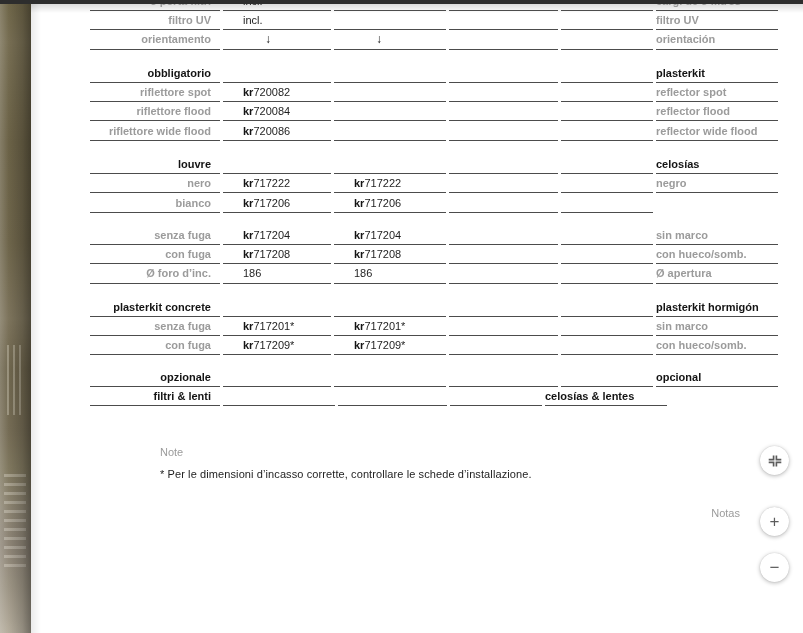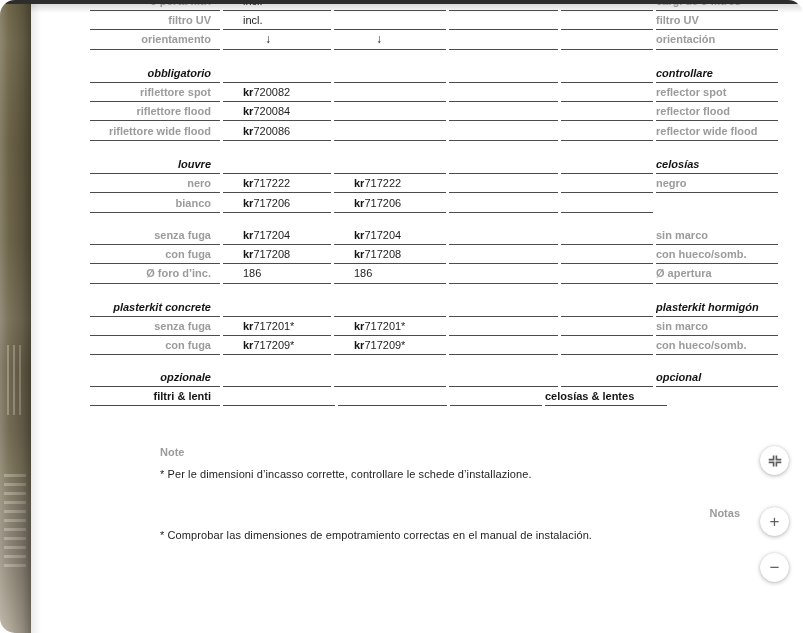--- a/index.html
+++ b/index.html
@@ -1,21 +1,21 @@
 <!DOCTYPE html>
 <html><head>
 <meta charset="utf-8">
 <style>
   html,body{margin:0;padding:0;}
   body{
     width:803px;height:633px;overflow:hidden;position:relative;
     background:#ffffff;
     font-family:"Liberation Sans", sans-serif;
   }
-  #viewport{position:absolute;inset:0;width:803px;height:633px;overflow:hidden;background:#fff;border-radius:15px;}
+  #viewport{position:absolute;inset:0;width:803px;height:633px;overflow:hidden;background:#fff;}
 
   
   .top-bar{position:absolute;left:0;top:0;width:803px;height:4px;background:#2d2d2d;z-index:10;}
 
   
   .page-edge{
     position:absolute;left:0;top:4px;width:31px;height:629px;z-index:6;
     background:linear-gradient(180deg,
       #6f6649 0%, #776e53 6%, #6b6247 22%, #6e654b 38%,
       #7d745c 50%, #6f664e 58%, #756c55 68%, #80785f 74%,
@@ -43,35 +43,35 @@
 
   
   .spec-table{position:absolute;left:90px;top:-8.3px;width:688px;z-index:3;font-size:11px;}
   .section + .section{margin-top:14px;}
   .section:nth-child(4){margin-top:13px;}
   .section:nth-child(5){}
   .section:nth-child(6){margin-top:12px;}
   .t-row{display:flex;column-gap:3px;height:19.3px;box-sizing:border-box;align-items:center;}
   .t-cell{box-sizing:border-box;height:100%;display:flex;align-items:center;overflow:hidden;white-space:nowrap;
     border-bottom:1.5px solid #4c4c4c;}
-  .hdr .t-cell{border-bottom:1.5px solid #4c4c4c;font-style:italic;}
+  .hdr .t-cell{border-bottom:1.5px solid #4c4c4c;}
   .c0{width:130px;justify-content:flex-end;padding-right:9px;color:#9b9b9b;font-weight:bold;}
   .c1{width:108px;padding-left:20px;color:#1e1e1e;}
   .c2{width:112px;padding-left:20px;color:#1e1e1e;}
   .c3{width:109px;}
   .c4{width:92px;}
   .c5{width:122px;color:#9b9b9b;font-weight:bold;}
   .hdr .c0, .hdr .c5{color:#141414;}
   .emph .c0, .emph .c5{color:#141414;text-align:right;}
   .t-cell b{font-weight:bold;color:#141414;}
   .arrow{font-weight:bold;color:#141414;margin-left:22px;font-size:12px;}
 
   
   .notes{position:absolute;left:160px;top:446px;width:580px;z-index:3;font-size:11px;color:#1e1e1e;}
-  .note-title{color:#9b9b9b;font-weight:bold;line-height:13px;}
+  .note-title{color:#9b9b9b;font-weight:normal;line-height:13px;}
   .note-text{margin-top:9px;line-height:13px;letter-spacing:.1px;}
   .note-title.second{margin-top:26px;text-align:right;}
 
   
   .fab{position:absolute;width:29px;height:29px;border-radius:50%;background:#fff;z-index:8;
     box-shadow:0 1px 4px rgba(0,0,0,.28), 0 0 1px rgba(0,0,0,.2);
     display:flex;align-items:center;justify-content:center;cursor:pointer;
     color:#5c5c5c;font-size:17px;line-height:1;user-select:none;}
   .fab-fit{left:760px;top:446px;}
   .fab-plus{left:760px;top:507px;}
@@ -123,21 +123,21 @@
           <div class="t-cell c5">orientación</div>
         </div>
       </div>
       <div class="section">
         <div class="t-row hdr">
           <div class="t-cell c0">obbligatorio</div>
           <div class="t-cell c1"></div>
           <div class="t-cell c2"></div>
           <div class="t-cell c3"></div>
           <div class="t-cell c4"></div>
-          <div class="t-cell c5">controllare</div>
+          <div class="t-cell c5">plasterkit</div>
         </div>
         <div class="t-row">
           <div class="t-cell c0">riflettore spot</div>
           <div class="t-cell c1"><b>kr</b>720082</div>
           <div class="t-cell c2"></div>
           <div class="t-cell c3"></div>
           <div class="t-cell c4"></div>
           <div class="t-cell c5">reflector spot</div>
         </div>
         <div class="t-row">
@@ -250,21 +250,20 @@
           <div class="t-cell c4"></div>
           <div class="t-cell c5">celosías &amp; lentes</div>
         </div>
       </div>
     </div>
 
   <div class="notes">
     <div class="note-title">Note</div>
     <div class="note-text">* Per le dimensioni d’incasso corrette, controllare le schede d’installazione.</div>
     <div class="note-title second">Notas</div>
-    <div class="note-text">* Comprobar las dimensiones de empotramiento correctas en el manual de instalación.</div>
   </div>
 
   <div class="fab fab-fit" role="button">
     <svg width="14" height="14" viewBox="0 0 20 20" fill="none" stroke="#5c5c5c" stroke-width="2.4" stroke-linecap="butt" stroke-linejoin="miter">
       <path d="M8 2 V8 H1"></path>
       <path d="M12 2 V8 H19"></path>
       <path d="M1 12 H8 V18"></path>
       <path d="M19 12 H12 V18"></path>
     </svg>
   </div>

